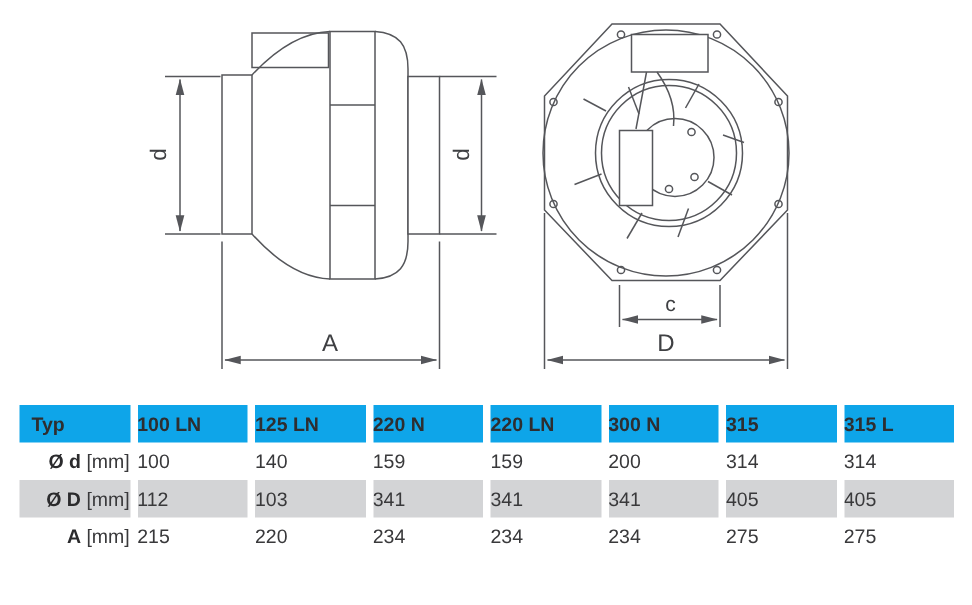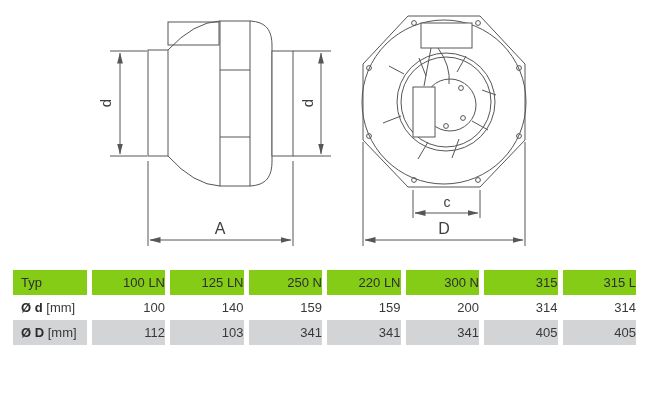--- a/index.html
+++ b/index.html
@@ -9,24 +9,24 @@
   }
   svg.drawing{position:absolute;top:0;left:0;display:block;}
   .ln{stroke:#55565a;stroke-width:1;fill:none;}
   .fillw{fill:#fff;}
   .dim-text{fill:#3f4043;font-family:"Liberation Sans",sans-serif;}
   table.spec{
     position:absolute;top:270px;left:8px;width:633px;
     border-collapse:separate;border-spacing:5px 0;table-layout:fixed;
     font-size:13px;color:#2e2e30;
   }
-  .spec th,.spec td{height:25px;padding:0;text-align:right;vertical-align:middle;font-weight:400;overflow:hidden;white-space:nowrap;}
-  .spec thead th{background:#84cc16;font-weight:400;}
+  .spec th,.spec td{height:25px;padding:0;text-align:left;vertical-align:middle;font-weight:400;overflow:hidden;white-space:nowrap;}
+  .spec thead th{background:#0ea5e9;font-weight:700;}
   .spec thead th:first-child{text-align:left;padding-left:8px;}
-  .spec tbody td:first-child{text-align:left;padding-left:8px;}
+  .spec tbody td:first-child{text-align:right;padding-left:8px;}
   .spec tbody tr:nth-child(even) td{background:#d3d4d6;}
   .spec tbody td{color:#39393b;}
   .b{font-weight:700;color:#2b2b2d;}
 </style>
 </head>
 <body>
 
 <div class="page">
 
   <svg class="drawing" width="648" height="266" viewBox="0 0 648 266">
@@ -122,21 +122,21 @@
       <text class="dim-text" x="444" y="234" font-size="16" text-anchor="middle">D</text>
     </g>
   </svg>
 
   <table class="spec">
     <thead>
       <tr>
         <th>Typ</th>
         <th>100 LN</th>
         <th>125 LN</th>
-        <th>250 N</th>
+        <th>220 N</th>
         <th>220 LN</th>
         <th>300 N</th>
         <th>315</th>
         <th>315 L</th>
       </tr>
     </thead>
     <tbody>
       <tr>
         <td><span class="b">Ø d</span> <span>[mm]</span></td>
         <td>100</td>
@@ -150,16 +150,26 @@
       <tr>
         <td><span class="b">Ø D</span> <span>[mm]</span></td>
         <td>112</td>
         <td>103</td>
         <td>341</td>
         <td>341</td>
         <td>341</td>
         <td>405</td>
         <td>405</td>
       </tr>
+      <tr>
+        <td><span class="b">A</span> <span>[mm]</span></td>
+        <td>215</td>
+        <td>220</td>
+        <td>234</td>
+        <td>234</td>
+        <td>234</td>
+        <td>275</td>
+        <td>275</td>
+      </tr>
     </tbody>
   </table>
 
 </div>
 
 </body></html>

